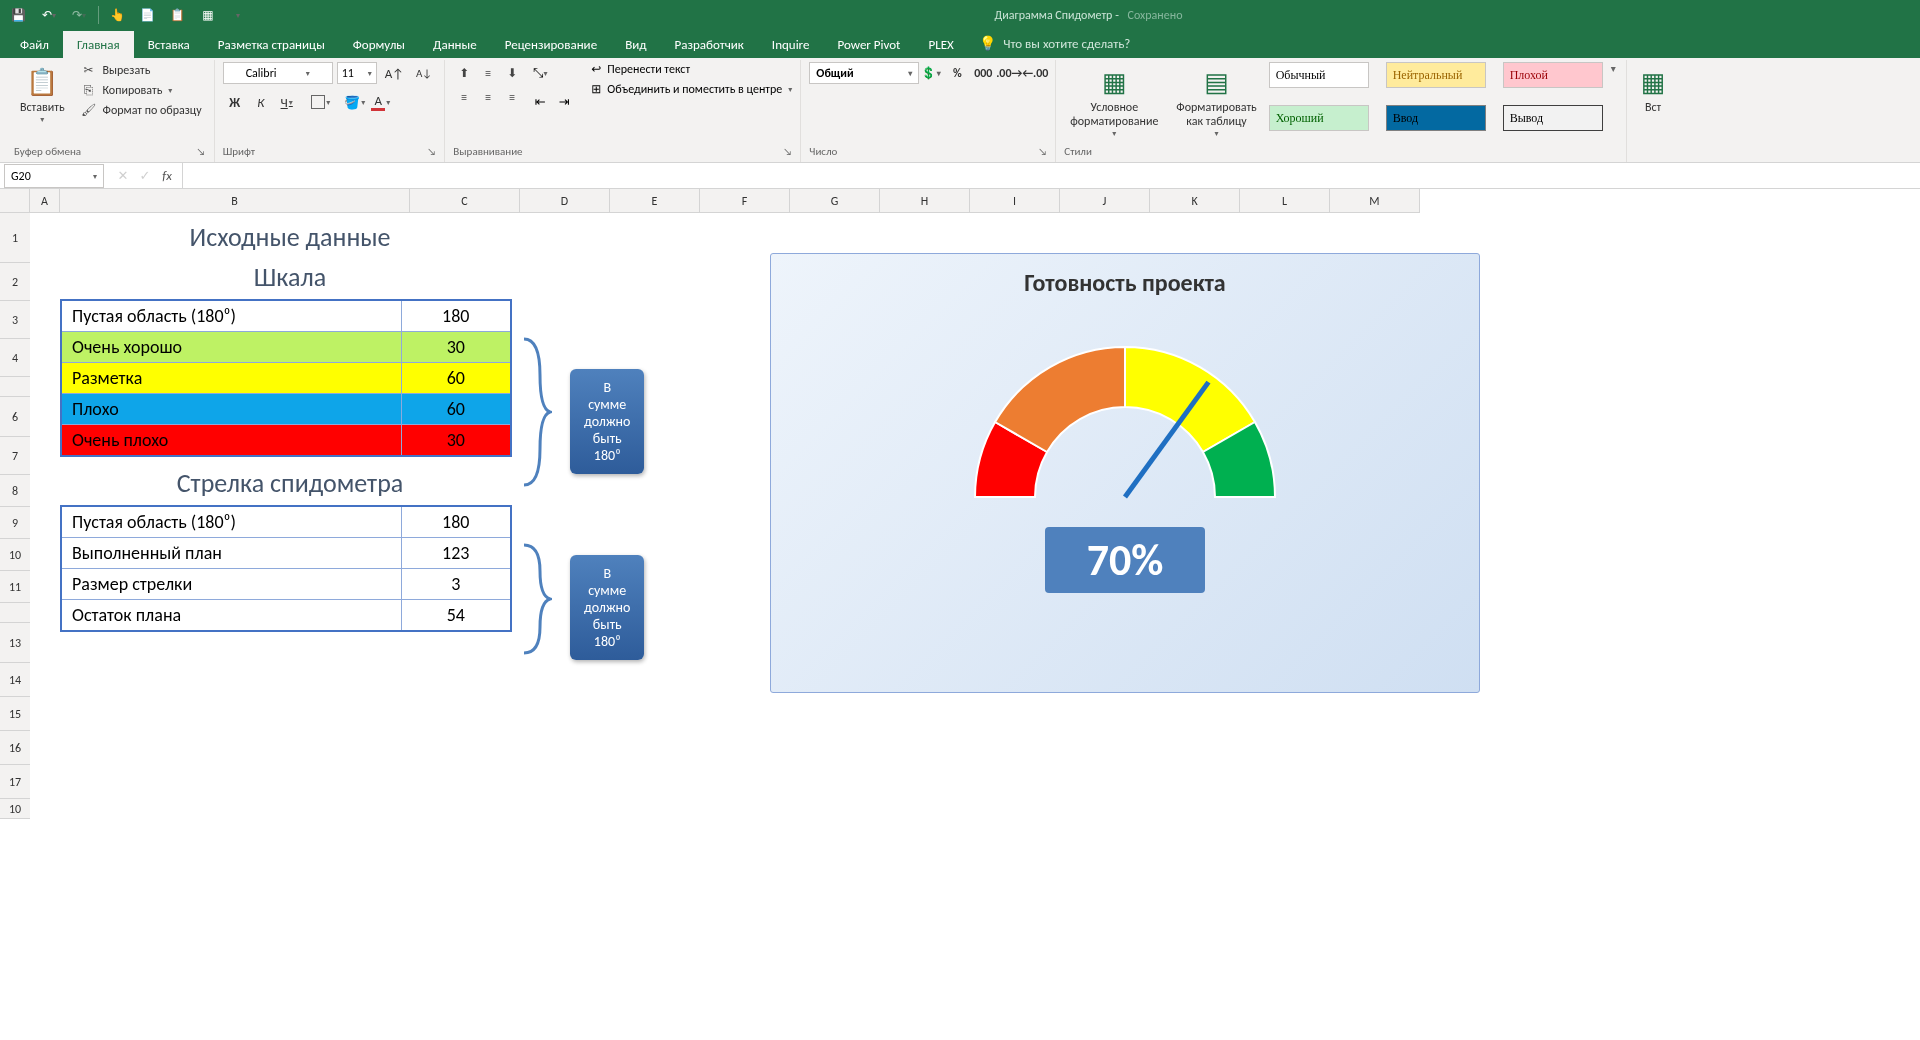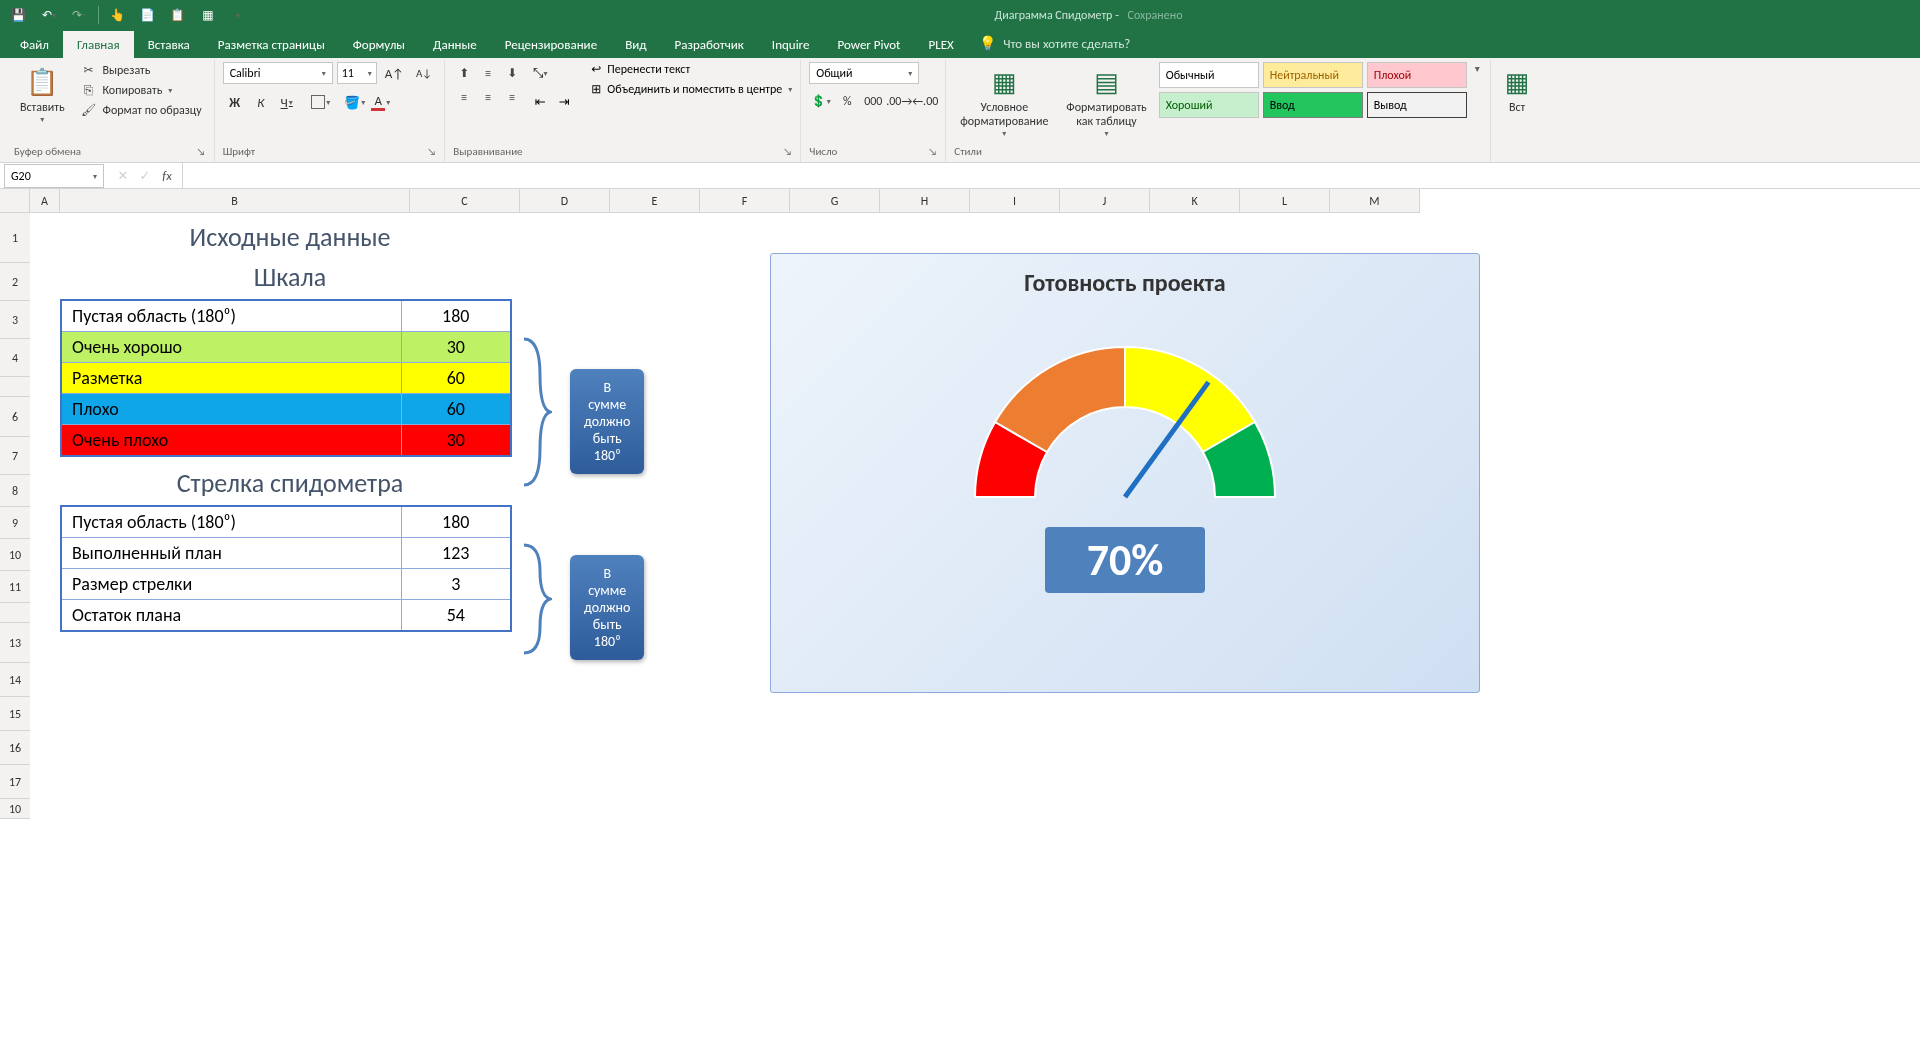--- a/index.html
+++ b/index.html
@@ -30,21 +30,21 @@
 
 .big-btn { display: flex; flex-direction: column; align-items: center; padding: 4px 6px; cursor: pointer; font-size: 12px; color: #333; }
 .big-btn .ico { font-size: 26px; color: #217346; margin-bottom: 2px; }
 .big-btn .arrow { font-size: 8px; color: #666; }
 
 .mini-row { display: flex; flex-direction: column; gap: 4px; font-size: 12px; color: #333; }
 .mini-row .mini { display: flex; align-items: center; gap: 6px; cursor: pointer; padding: 1px 4px; white-space: nowrap; }
 .mini .ico { width: 16px; text-align: center; color: #444; }
 
 .font-row1 { display: flex; align-items: center; gap: 4px; margin-bottom: 6px; }
-.font-name { background: #fff; border: 1px solid #c8c6c4; height: 22px; padding: 0 6px; width: 110px; display: flex; align-items: center; justify-content: space-between; font-size: 12px; cursor: pointer; }
+.font-name { background: #fff; border: 1px solid #c8c6c4; height: 22px; padding: 0 22px; width: 110px; display: flex; align-items: center; justify-content: space-between; font-size: 12px; cursor: pointer; }
 .font-size { background: #fff; border: 1px solid #c8c6c4; height: 22px; padding: 0 4px; width: 40px; display: flex; align-items: center; justify-content: space-between; font-size: 12px; cursor: pointer; }
 .aa { cursor: pointer; padding: 2px 4px; font-size: 13px; color: #333; }
 
 .font-row2 { display: flex; align-items: center; gap: 2px; }
 .fbtn { width: 24px; height: 24px; display: flex; align-items: center; justify-content: center; cursor: pointer; color: #333; font-size: 13px; }
 .fbtn.bold { font-weight: bold; }
 .fbtn.italic { font-style: italic; }
 .fbtn.under { text-decoration: underline; }
 .fbtn .dd { font-size: 8px; margin-left: 1px; color: #666; }
 .color-fill { display: flex; align-items: center; }
@@ -56,21 +56,21 @@
 .indent-pair { display: flex; gap: 2px; }
 .indent-pair .ab { width: 22px; height: 22px; display:flex;align-items:center;justify-content:center; cursor:pointer; }
 
 .wrap-col { display: flex; flex-direction: column; gap: 6px; margin-left: 10px; font-size: 12px; }
 .wrap-col .mini { display: flex; align-items: center; gap: 6px; cursor: pointer; }
 .wrap-col .mini .dd { font-size: 8px; color: #666; }
 
 .num-combo { background: #fff; border: 1px solid #c8c6c4; height: 22px; padding: 0 6px; width: 110px; display: flex; align-items: center; justify-content: space-between; font-size: 12px; cursor: pointer; margin-bottom: 6px; }
 .num-btns { display: flex; gap: 2px; }
 .num-btns .nb { width: 24px; height: 22px; display:flex;align-items:center;justify-content:center; cursor:pointer; font-size:12px; color:#333; }
-.style-gallery { display: grid; grid-template-columns: repeat(3, 100px); gap: 4px; }
+.style-gallery { display: grid; grid-template-columns: repeat(3, 100px); gap: 17px; font-family: Liberation Serif, serif; }
 .style-swatch { height: 26px; border: 1px solid #c8c6c4; display: flex; align-items: center; justify-content: flex-start; padding: 0 6px; font-size: 12px; cursor: pointer; }
 
 
 .formula-bar { height: 26px; background: #fff; border-bottom: 1px solid #d4d4d4; display: flex; align-items: center; }
 .name-box { width: 100px; height: 24px; border: 1px solid #c8c6c4; margin: 0 4px; padding: 0 6px; display: flex; align-items: center; justify-content: space-between; font-size: 12px; cursor: text; }
 .name-box .dd { font-size: 8px; color: #666; }
 .fx-btns { display: flex; align-items: center; gap: 4px; padding: 0 6px; border-right: 1px solid #d4d4d4; height: 100%; }
 .fx-btns .fxb { width: 18px; text-align: center; color: #888; cursor: pointer; font-size: 13px; }
 .fx-btns .fxb.fx { font-style: italic; color: #555; }
 .formula-input { flex: 1; height: 24px; padding: 0 6px; font-size: 12px; }
@@ -249,21 +249,21 @@
             <span>⊞</span>
             <span>Объединить и поместить в центре</span>
             <span class="dd">▾</span>
           </div>
       </div>
     </div>
     <div class="rg-label"><span>Выравнивание</span><span class="launcher">↘</span></div>
   </div>
 
   <div class="rgroup">
-    <div style="display:flex;flex-direction:column;">
+    <div style="display:flex;flex-direction:row;font-weight:bold;">
       <div class="num-combo">
           <span>Общий</span>
           <span class="caret">▾</span>
         </div>
       <div class="num-btns">
         <div class="nb">💲<span class="caret">▾</span></div>
         <div class="nb">%</div>
         <div class="nb">000</div>
         <div class="nb">.00→</div>
         <div class="nb">←.00</div>
@@ -282,21 +282,21 @@
       <div class="big-btn" style="white-space:pre-line;text-align:center">
         <span class="ico">▤</span>
         <span style="white-space:pre-line">Форматировать
 как таблицу</span><span class="arrow">▾</span>
       </div>
       <div class="style-gallery">
         <div class="style-swatch" style="background:#fff">Обычный</div>
         <div class="style-swatch" style="background:#ffeb9c;color:#9c6500">Нейтральный</div>
         <div class="style-swatch" style="background:#ffc7ce;color:#9c0006">Плохой</div>
         <div class="style-swatch" style="background:#c6efce;color:#006100">Хороший</div>
-        <div class="style-swatch" style="background:#22c55e;border-color:#7f7f7f">Ввод</div>
+        <div class="style-swatch" style="background:#0369a1;border-color:#7f7f7f">Ввод</div>
         <div class="style-swatch" style="background:#f2f2f2;border-color:#3f3f3f">Вывод</div>
       </div>
       <div style="display:flex;flex-direction:column;justify-content:flex-end;color:#666;font-size:10px;padding:0 2px;cursor:pointer">▾</div>
     </div>
     <div class="rg-label"><span>Стили</span></div>
   </div>
 
   <div class="rgroup" style="border-right:none">
     <div class="big-btn">
       <span class="ico">▦</span>

